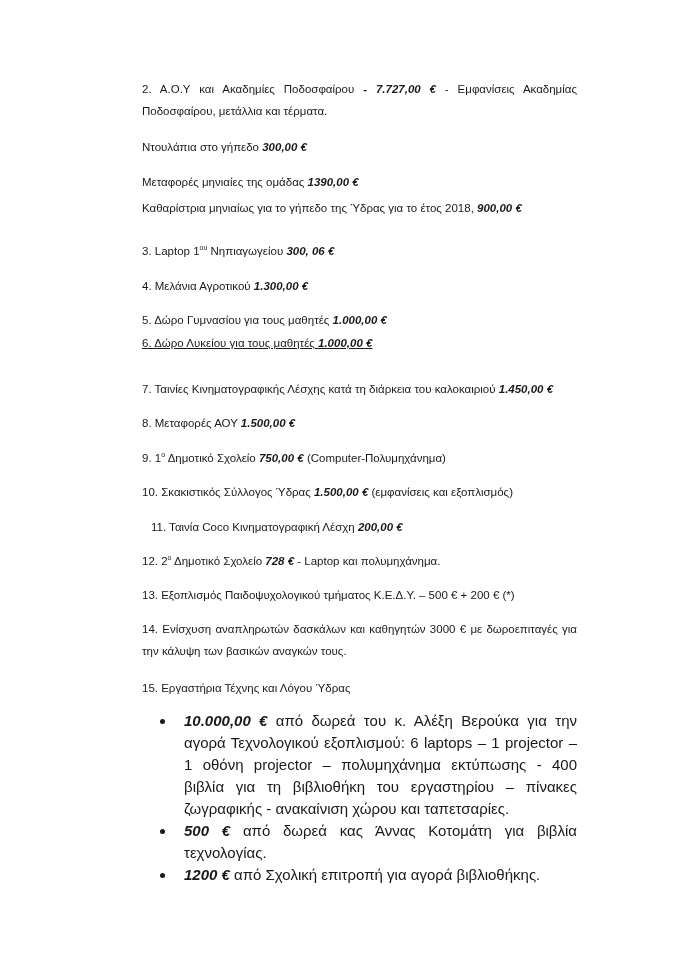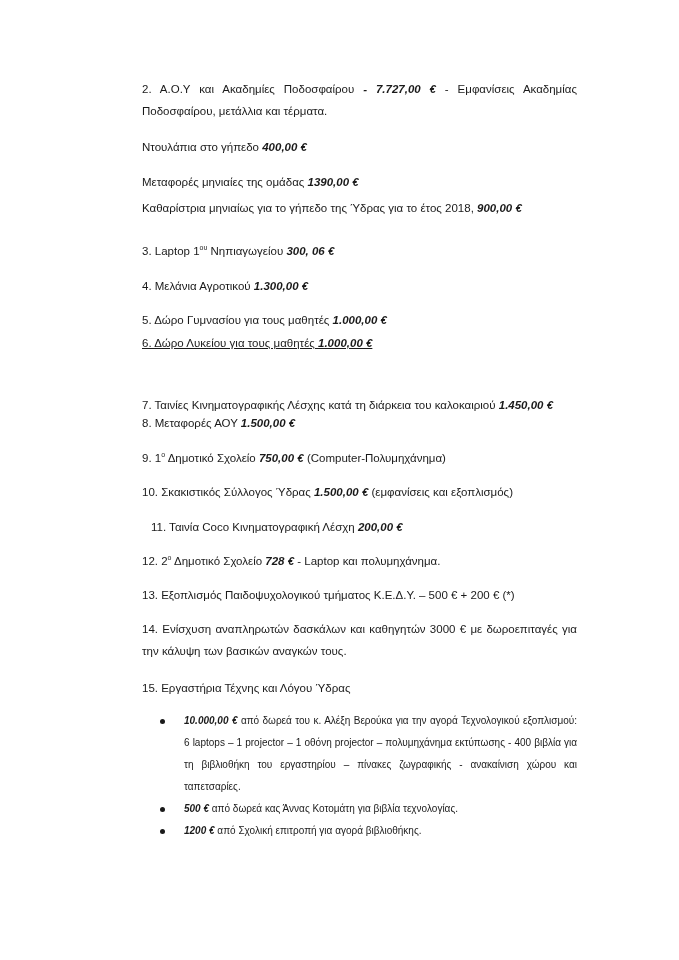--- a/index.html
+++ b/index.html
@@ -11,39 +11,39 @@
     .page { position: absolute; left: 142px; top: 0; width: 435px; }
     .p {
       position: absolute; left: 0; width: 435px;
       font-size: 11.5px; line-height: 22px; white-space: nowrap;
     }
     .p.wrap { white-space: normal; text-align: justify; text-align-last: left; }
     b.amt { font-weight: bold; font-style: italic; }
     sup { font-size: 7px; line-height: 0; vertical-align: super; }
     .bullets { position: absolute; left: 42px; width: 393px; }
     .bitem {
-      position: relative; padding-left: 0; font-size: 10px; line-height: 22px;
+      position: relative; padding-left: 0; font-size: 15px; line-height: 22px;
       text-align: justify; text-align-last: left;
     }
     .bdot {
       position: absolute; left: -24px; top: 9px; width: 5px; height: 5px;
       border-radius: 50%; background: #1a1a1a;
     }
   </style>
 </head>
 <body>
 
 <div class="page">
 
   <div class="p wrap" style="top:78px;">
     <span>2. Α.Ο.Υ  και Ακαδημίες Ποδοσφαίρου </span><b class="amt">- 7.727,00 €</b><span> - Εμφανίσεις Ακαδημίας Ποδοσφαίρου, μετάλλια και τέρματα.</span>
   </div>
 
   <div class="p" style="top:136px;">
-    <span>Ντουλάπια στο γήπεδο </span><b class="amt">400,00 €</b>
+    <span>Ντουλάπια στο γήπεδο </span><b class="amt">300,00 €</b>
   </div>
 
   <div class="p" style="top:171px;">
     <span>Μεταφορές μηνιαίες της ομάδας </span><b class="amt">1390,00 €</b>
   </div>
 
   <div class="p" style="top:197px;">
     <span>Καθαρίστρια μηνιαίως για το γήπεδο της Ύδρας για το έτος 2018,  </span><b class="amt">900,00 €</b>
   </div>
 
@@ -56,21 +56,21 @@
   </div>
 
   <div class="p" style="top:309px;">
     <span>5. Δώρο Γυμνασίου για τους μαθητές </span><b class="amt">1.000,00 €</b>
   </div>
 
   <div class="p" style="top:332px;text-decoration:underline;">
     <span>6. Δώρο Λυκείου για τους μαθητές </span><b class="amt">1.000,00 €</b>
   </div>
 
-  <div class="p" style="top:378px;margin-top:16px;">
+  <div class="p" style="top:378px;">
     <span>7. Ταινίες Κινηματογραφικής Λέσχης κατά τη διάρκεια του καλοκαιριού  </span><b class="amt">1.450,00 €</b>
   </div>
 
   <div class="p" style="top:412px;">
     <span>8. Μεταφορές ΑΟΥ </span><b class="amt">1.500,00 €</b>
   </div>
 
   <div class="p" style="top:447px;">
     <span>9. 1</span><sup>ο</sup><span> Δημοτικό Σχολείο </span><b class="amt">750,00 €</b><span> (Computer-Πολυμηχάνημα)</span>
   </div>

